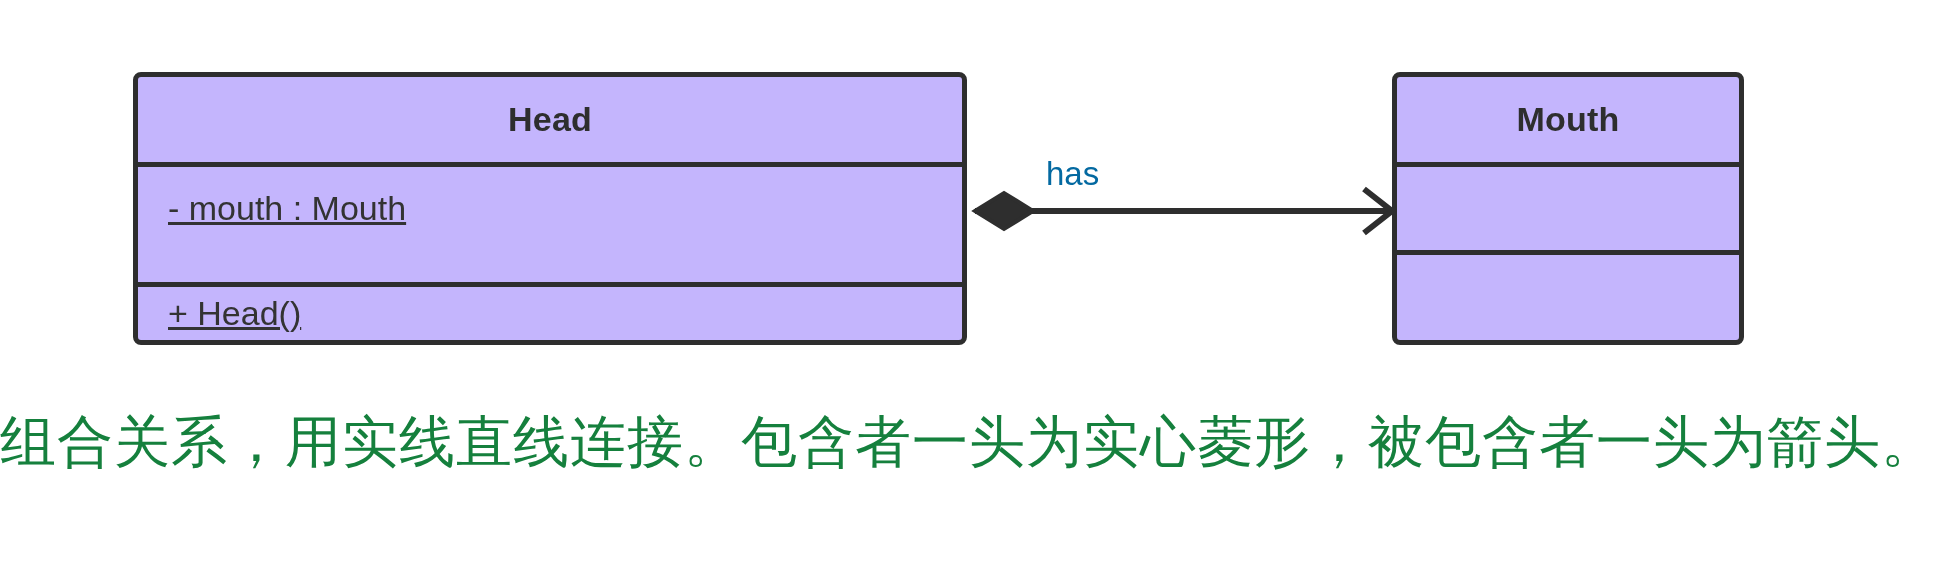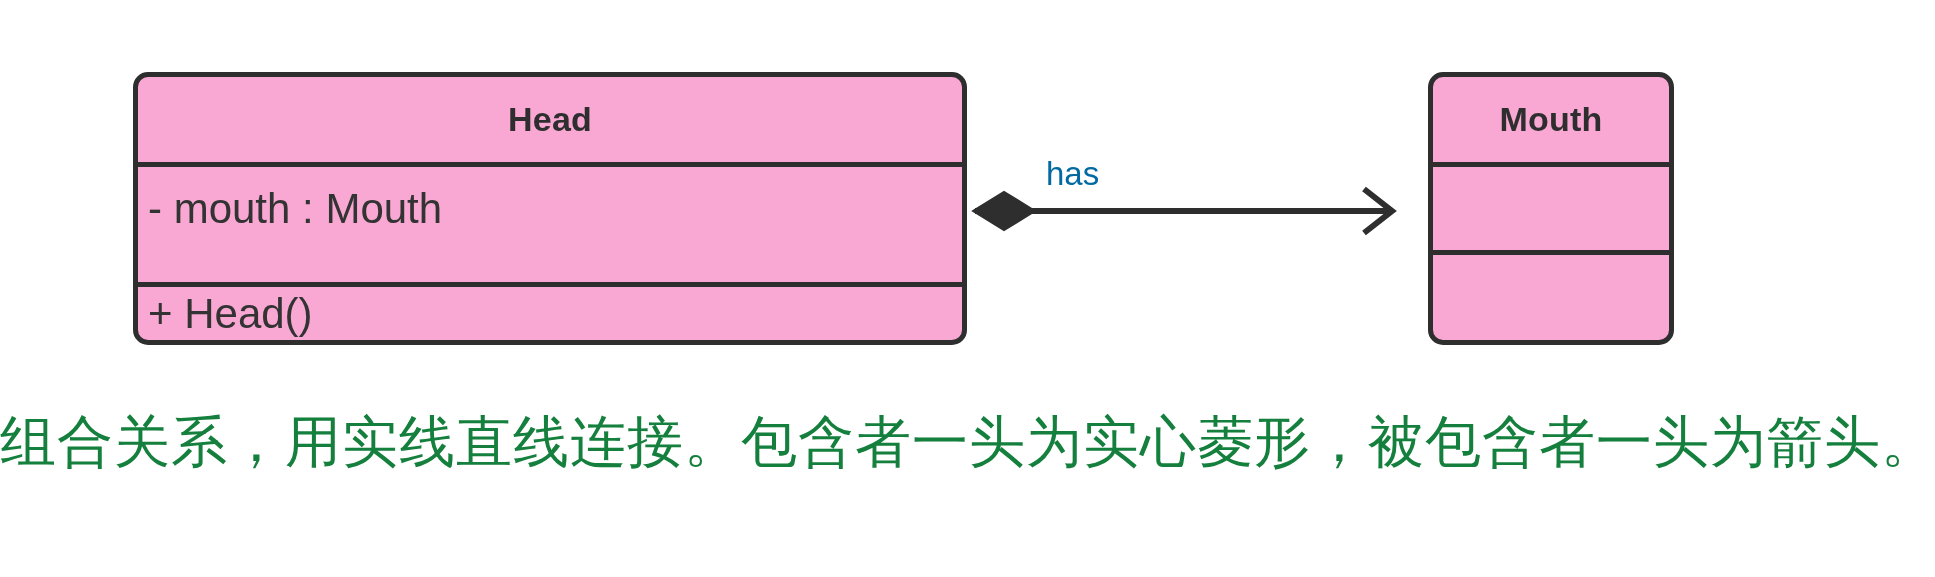--- a/index.html
+++ b/index.html
@@ -17,23 +17,23 @@
     position: relative;
     width: 1935px;
     height: 577px;
     background: #ffffff;
   }
 
   
   .uml-class {
     position: absolute;
     box-sizing: border-box;
-    background: #f9a8d4;
+    background: #c4b5fd;
     border: 5px solid #2e2e2e;
-    border-radius: 15px;
+    border-radius: 8px;
     display: flex;
     flex-direction: column;
     overflow: hidden;
   }
   .uml-compartment {
     box-sizing: border-box;
     position: relative;
     display: flex;
     align-items: center;
   }
@@ -42,42 +42,43 @@
   }
   .uml-title {
     justify-content: center;
     font-weight: bold;
     font-size: 34px;
     color: #2e2e2e;
     letter-spacing: 0.2px;
   }
   .uml-member {
     justify-content: flex-start;
-    font-size: 42px;
+    font-size: 34px;
     color: #333333;
-    padding-left: 10px;
+    padding-left: 30px;
     white-space: nowrap;
+    text-decoration: underline;
   }
 
   
   #head-class {
     left: 133px;
     top: 72px;
     width: 834px;
     height: 273px;
   }
   #head-class .c-title   { height: 85px; }
   #head-class .c-attrs   { height: 88px; }
   #head-class .c-methods { flex: 1 1 auto; margin-top: 32px; }
 
   
   #mouth-class {
-    left: 1428px;
+    left: 1392px;
     top: 72px;
-    width: 246px;
+    width: 352px;
     height: 273px;
   }
   #mouth-class .c-title   { height: 85px; }
   #mouth-class .c-attrs   { height: 88px; }
   #mouth-class .c-methods { flex: 1 1 auto; }
 
   
   #composition-edge {
     position: absolute;
     left: 960px;

